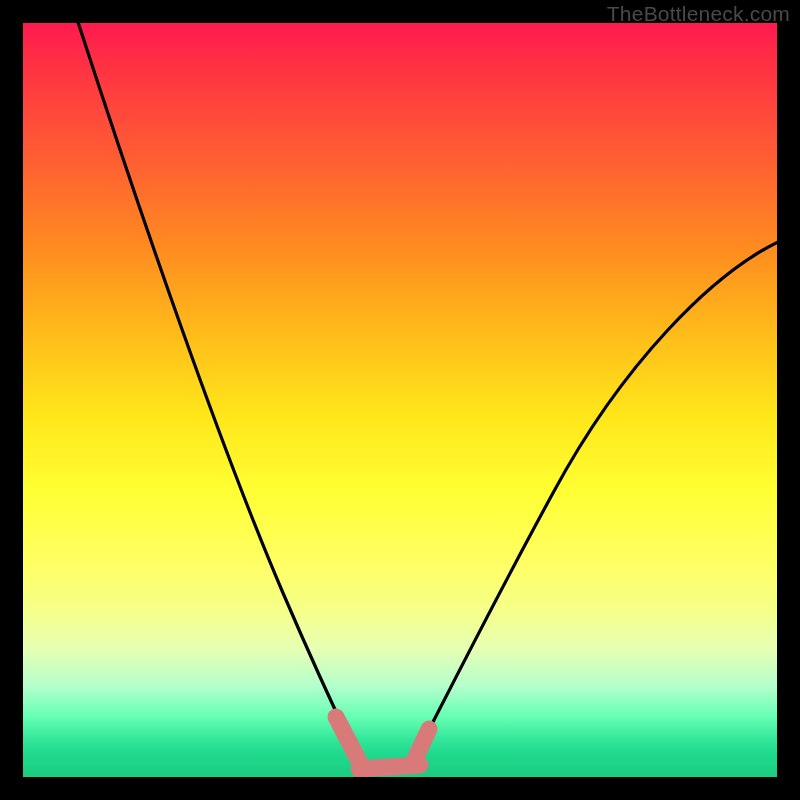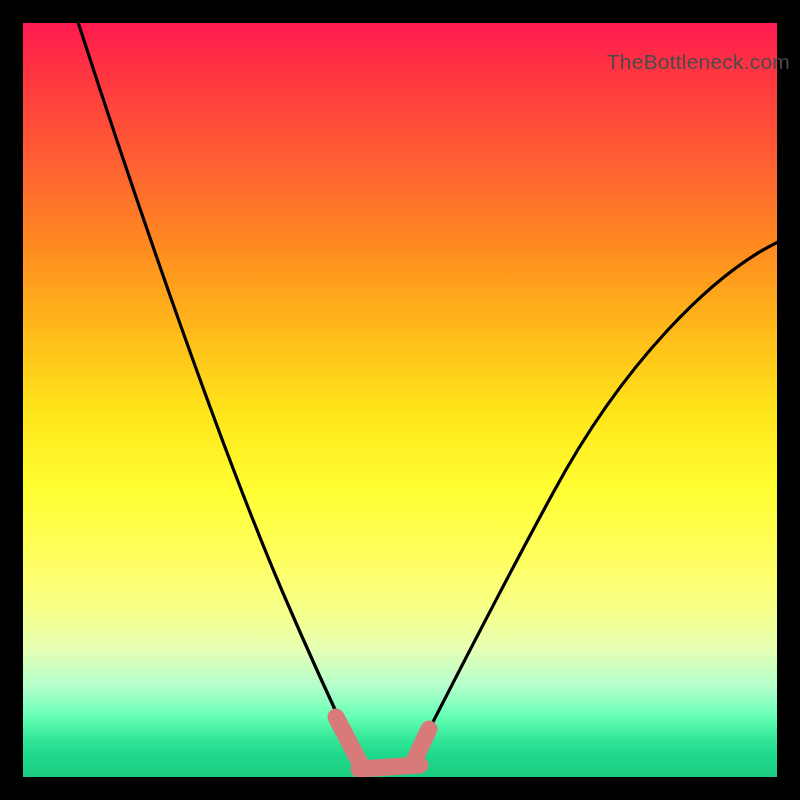--- a/index.html
+++ b/index.html
@@ -36,21 +36,20 @@
     );
   }
   .watermark {
     position: absolute;
     top: 2px;
     right: 10px;
     color: #4a4a4a;
     font-size: 21px;
     font-weight: 400;
     letter-spacing: 0.2px;
-    margin-top: 48px;
   }
   svg.curves {
     position: absolute;
     left: 0;
     top: 0;
   }
 </style>
 </head>
 <body>
 

